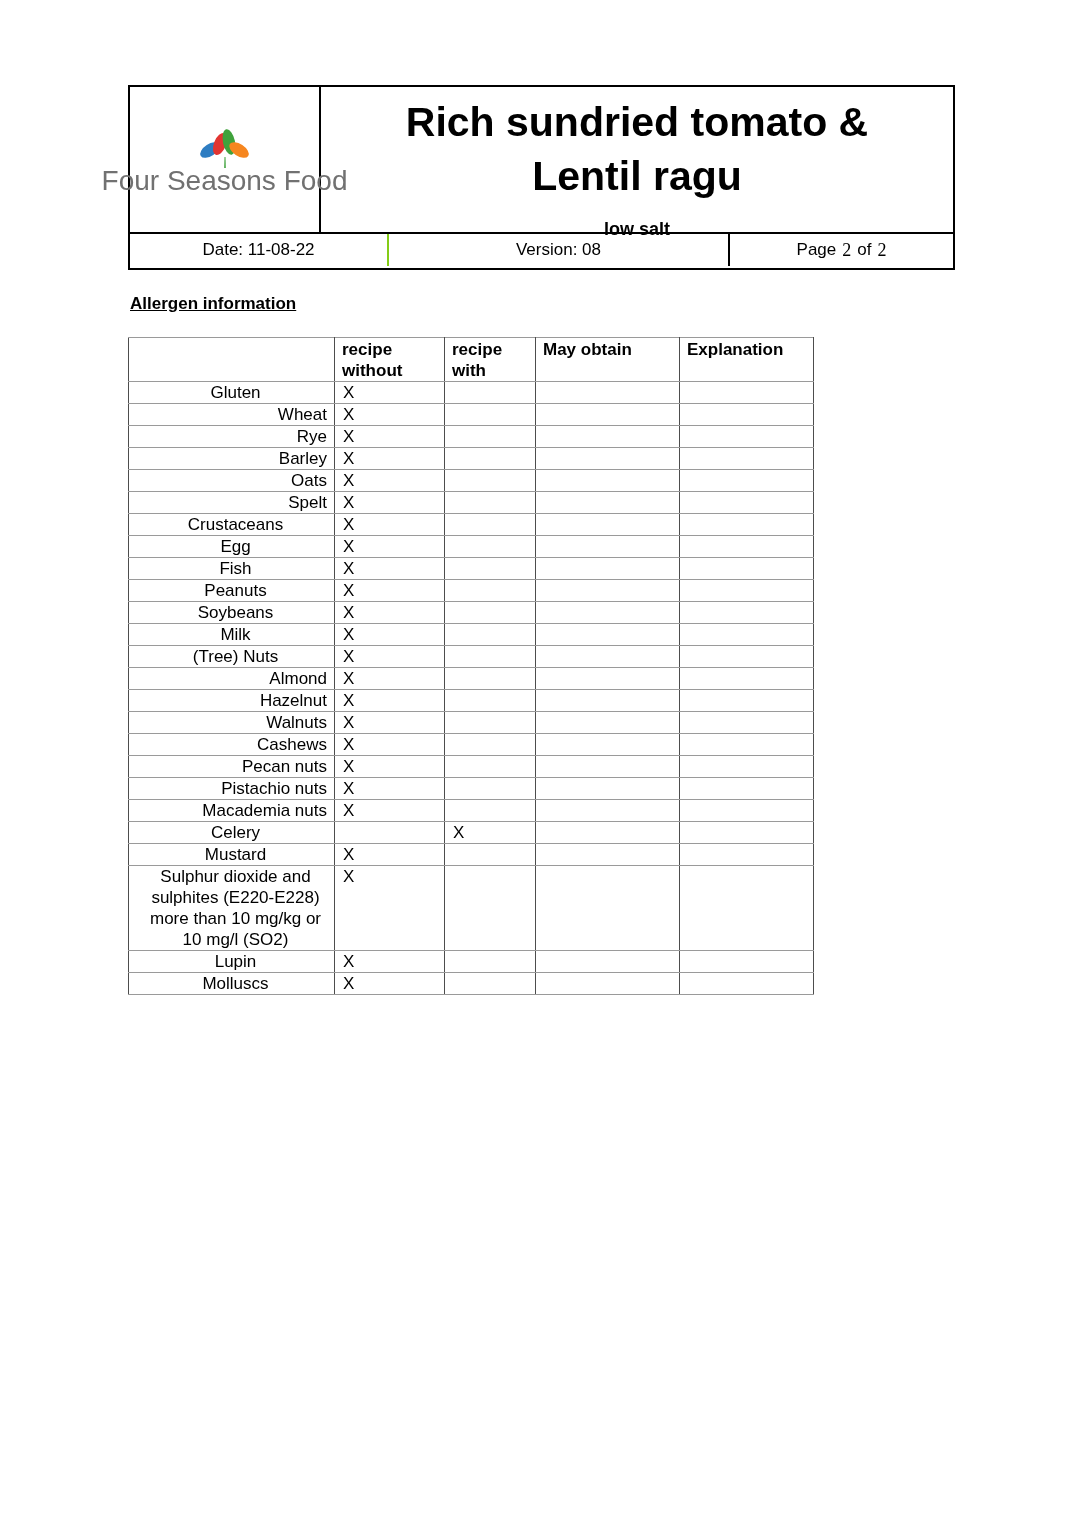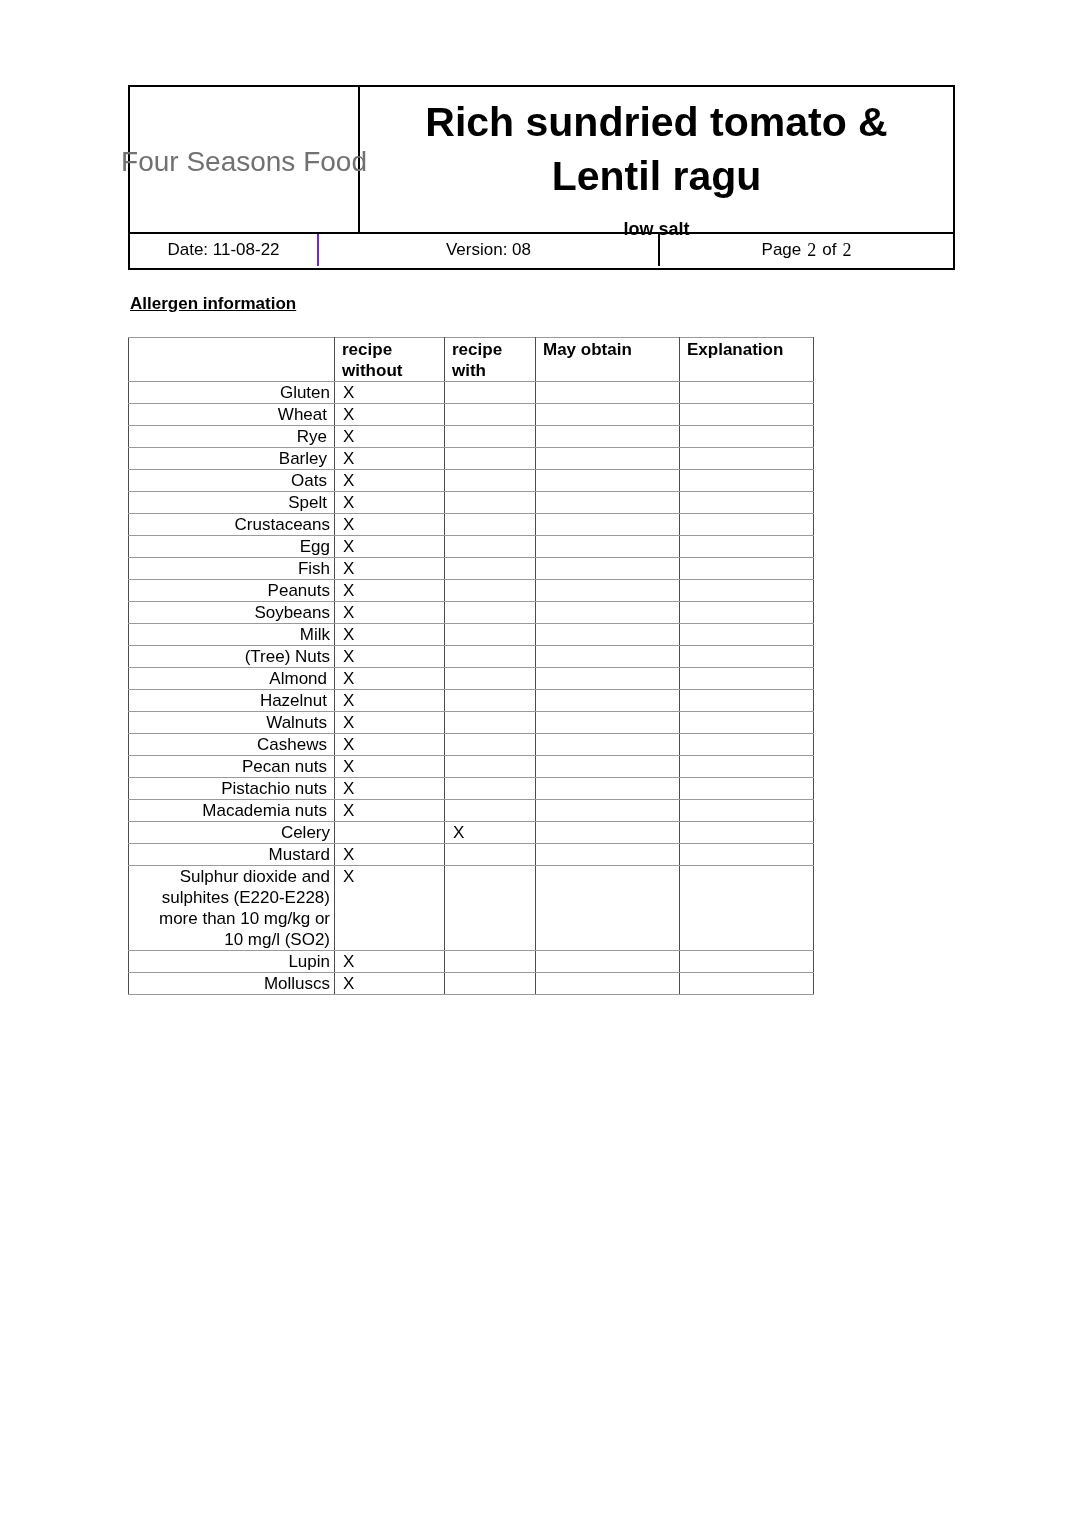--- a/index.html
+++ b/index.html
@@ -15,38 +15,38 @@
 
   
   .header-box {
     position:absolute; left:128px; top:85px;
     width:827px; height:185px;
     border:2px solid #000;
     background:#fff;
   }
   .header-top { display:flex; height:145px; }
   .logo-cell {
-    width:230px; border-right:2px solid #000;
-    display:flex; flex-direction:row; align-items:center; justify-content:center;
+    width:191px; border-right:2px solid #000;
+    display:flex; flex-direction:column; align-items:center; justify-content:center;
     padding-top:4px;
   }
   .logo-icon { width:64px; height:42px; margin-bottom:-4px; }
   .logo-text {
     font-size:28px; font-weight:300; color:#717171;
     letter-spacing:0px; white-space:nowrap;
   }
   .title-cell {
     flex:1; text-align:center; padding-top:8px;
   }
   .title-line { font-size:41px; font-weight:bold; line-height:54px; letter-spacing:0px; }
   .subtitle { font-size:18px; font-weight:bold; margin-top:16px; }
 
   .header-bottom { display:flex; height:34px; border-top:2px solid #000; align-items:center; }
   .hb-cell { font-size:17px; text-align:center; height:100%; display:flex; align-items:center; justify-content:center; }
-  .date-cell { width:189px; border-right:2px solid #6d28d9; }
+  .date-cell { width:259px; border-right:2px solid #84cc16; }
   .version-cell { width:341px; border-right:2px solid #000; }
   .page-cell { flex:1; }
   .serif-num { font-family:"Liberation Serif", serif; font-size:18px; }
   .page-cell span { margin:0 3px; }
 
   
   .section-heading {
     position:absolute; left:130px; top:294px;
     font-size:17px; font-weight:bold; text-decoration:underline;
   }
@@ -64,21 +64,21 @@
     border-right:1px solid #4d4d4d;
     font-weight:normal;
     line-height:21px;
     overflow:hidden;
   }
   tr.header-row th { height:44px; font-weight:bold; text-align:left; vertical-align:top; padding:1px 4px 0 7px; }
   th.va-bottom-mid { vertical-align:bottom; padding-bottom:7px; }
   th.va-bottom { vertical-align:bottom; padding-bottom:2px; }
   tr.data-row td { height:22px; }
   tr.data-row.tall td { height:84px; vertical-align:top; }
-  td.label.left  { text-align:right;  padding-left:12px; padding-right:4px;margin-top:28px; }
+  td.label.left  { text-align:center;  padding-left:12px; padding-right:4px;margin-top:28px; }
   td.label.right { text-align:right; padding-right:7px; padding-left:4px; }
   td.mark { font-weight:bold; padding-left:8px; text-align:left; }
 </style>
 </head>
 <body>
 
 <div class="page">
 
   <div class="header-box">
     <div class="header-top">

